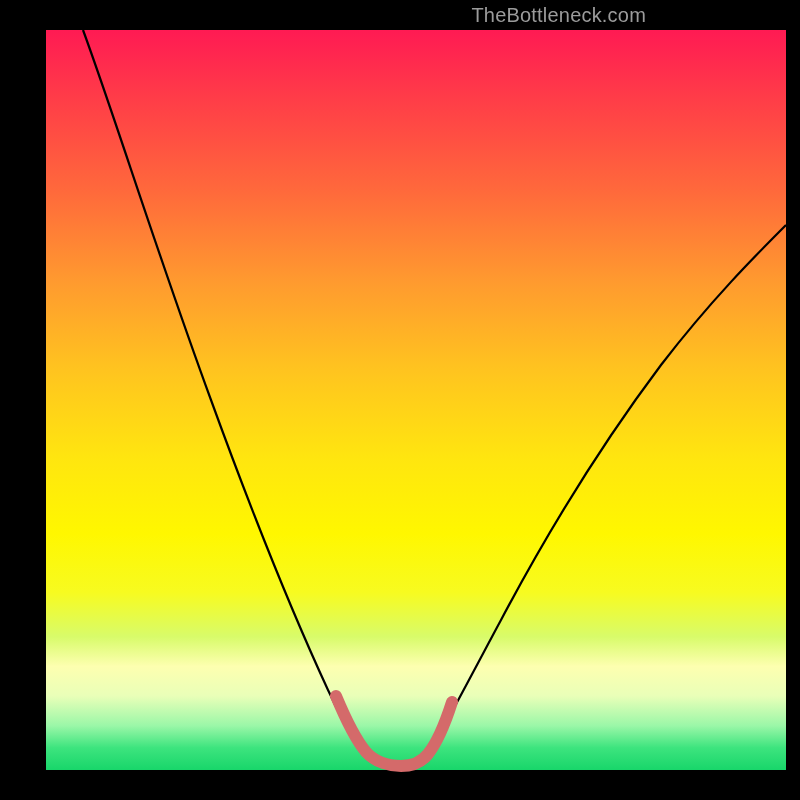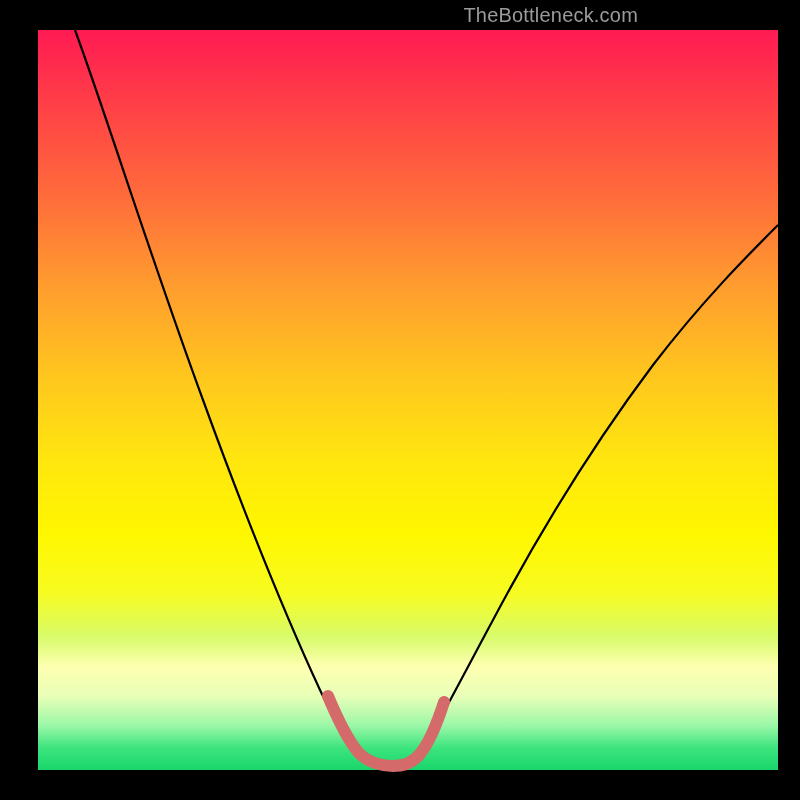--- a/index.html
+++ b/index.html
@@ -5,21 +5,21 @@
   html, body {
     margin: 0;
     padding: 0;
     width: 800px;
     height: 800px;
     background: #000;
     overflow: hidden;
   }
   .frame {
     position: absolute;
-    left: 8px;
+    left: 16px;
     top: 0;
     width: 640px;
     height: 800px;
     background: #000;
   }
   .plot-area {
     position: absolute;
     left: 30px;
     top: 30px;
     width: 740px;

